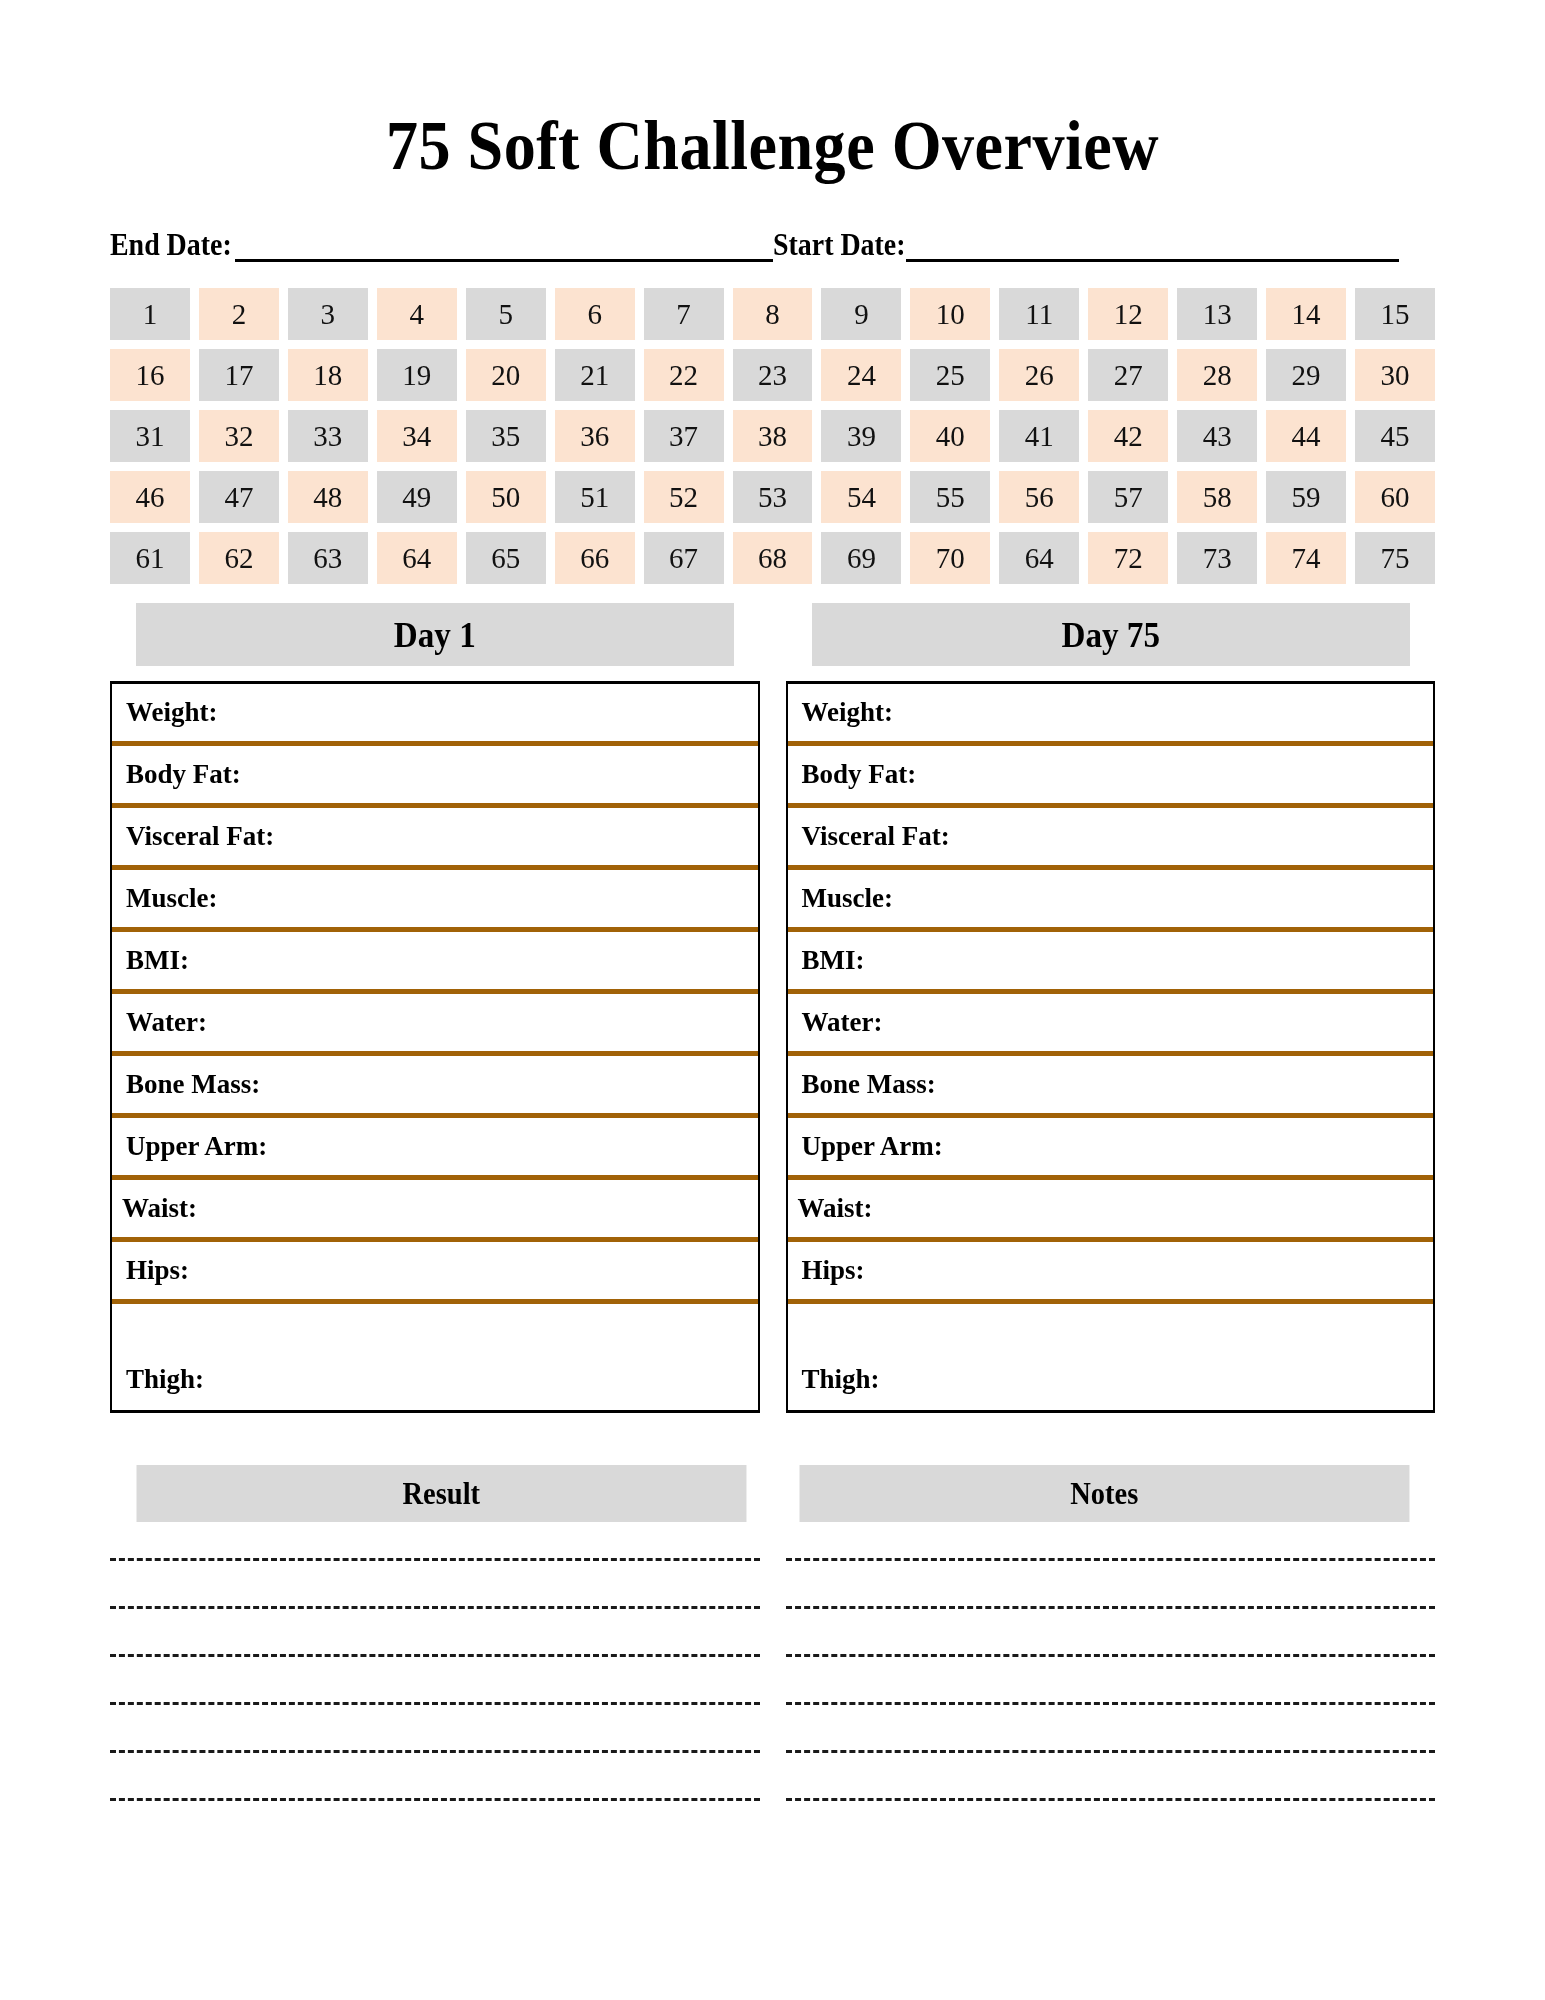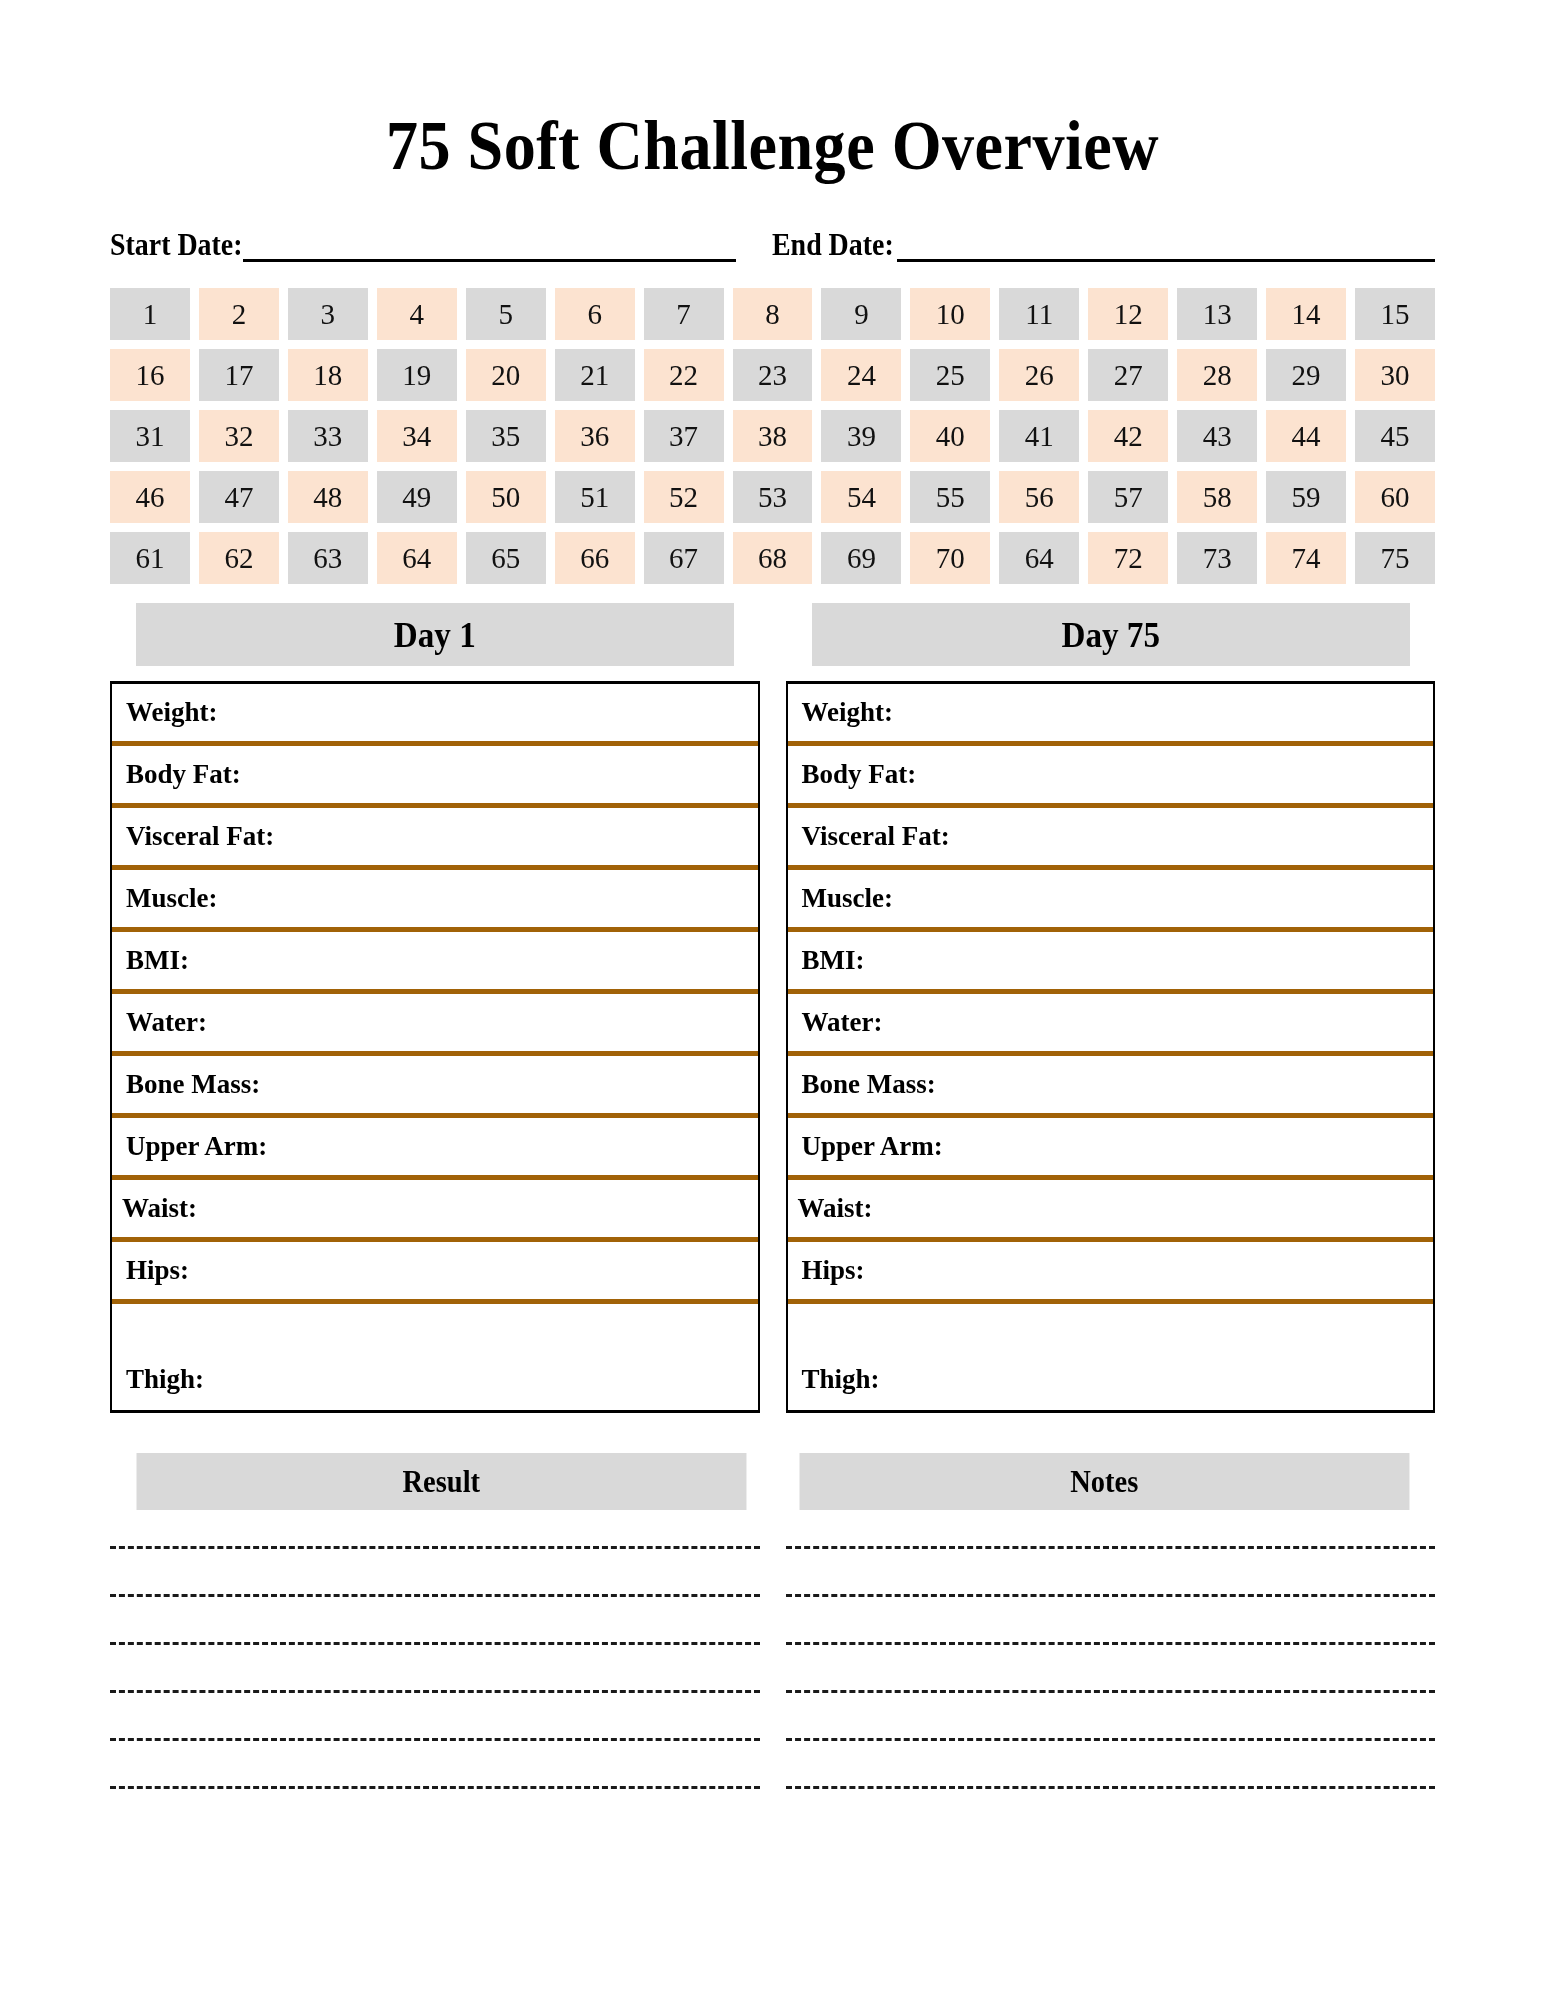--- a/index.html
+++ b/index.html
@@ -130,21 +130,21 @@
     font-weight: bold;
     font-size: 27px;
     line-height: 1;
     white-space: nowrap;
   }
   .measure-row.indent { padding-left: 10px; }
 
   
   .notes-headers {
     display: flex;
-    margin-top: 40px;
+    margin-top: 52px;
     justify-content: center;
   }
   .notes-header {
     flex: 1 1 0;
     background: #d9d9d9;
     height: 57px;
     display: flex;
     align-items: center;
     justify-content: center;
     font-size: 31px;
@@ -171,26 +171,26 @@
   .dash-line:last-child { margin-bottom: 0; }
 </style>
 </head>
 <body>
 
 <div class="page">
 
   <h1 class="title">75 Soft Challenge Overview</h1>
 
   <div class="date-row">
+    <div class="date-group end">
+      <span class="date-label">End Date:</span>
+      <span class="date-line"></span>
+    </div>
     <div class="date-group start">
       <span class="date-label">Start Date:</span>
-      <span class="date-line"></span>
-    </div>
-    <div class="date-group end">
-      <span class="date-label">End Date:</span>
       <span class="date-line"></span>
     </div>
   </div>
 
   <div class="grid" id="day-grid">
       <div class="cell gray">1</div>
       <div class="cell peach">2</div>
       <div class="cell gray">3</div>
       <div class="cell peach">4</div>
       <div class="cell gray">5</div>

